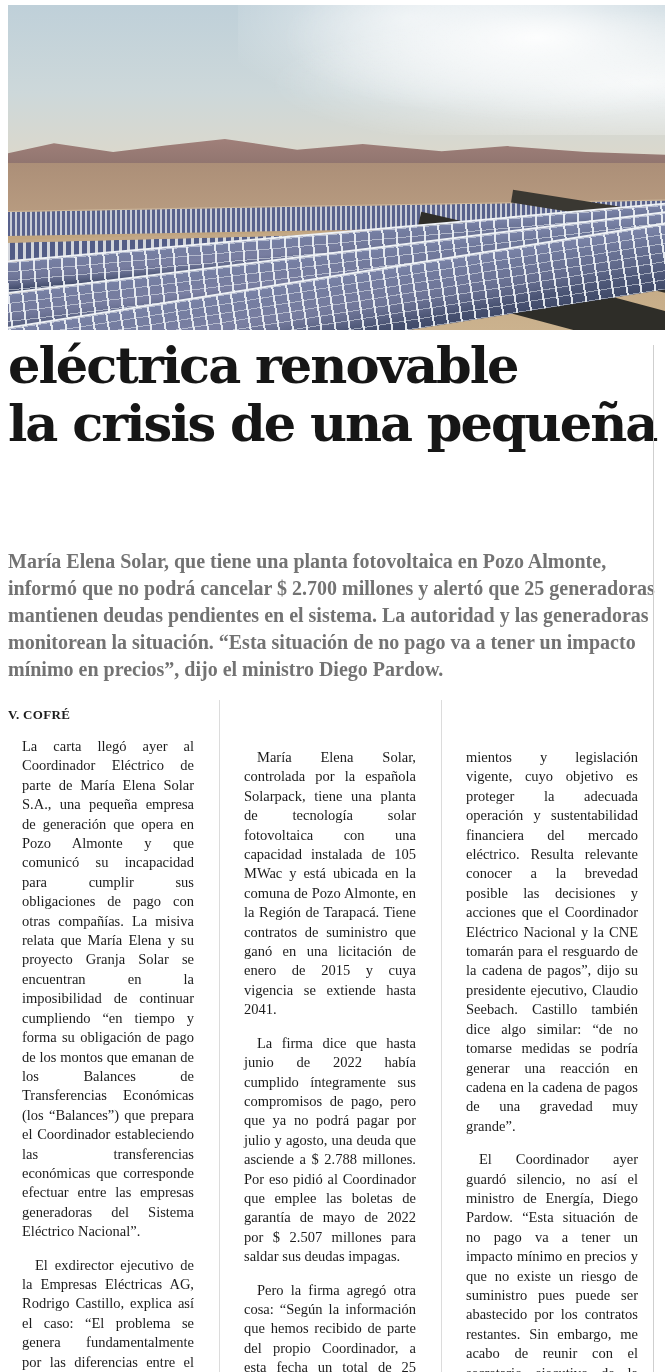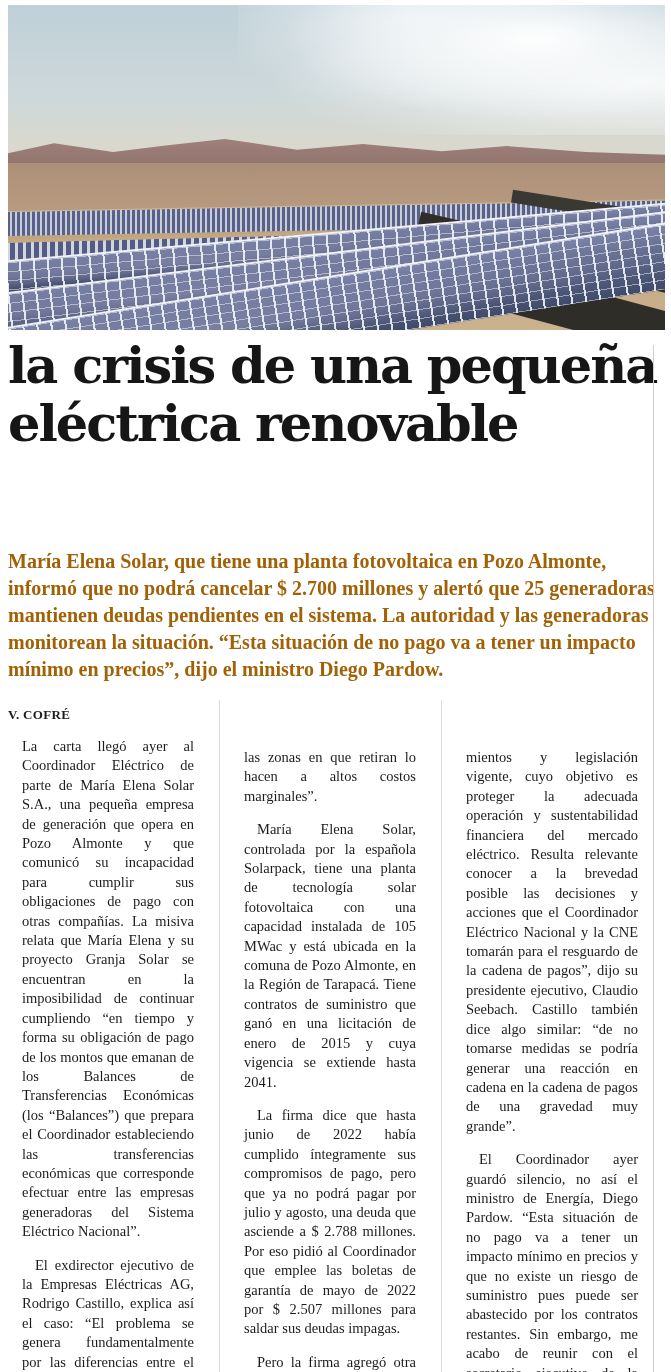--- a/index.html
+++ b/index.html
@@ -43,21 +43,21 @@
   .pshadow.s1{right:-30px;top:238px;width:280px;height:24px;transform:rotate(13deg);}
   .pshadow.s2{right:-50px;top:276px;width:330px;height:42px;transform:rotate(15deg);}
   .pshadow.s3{right:-16px;top:198px;width:170px;height:13px;transform:rotate(9deg);background:#3a3832;}
 
   
   .headline{position:absolute;left:8px;top:336px;width:650px;margin:0;
        font-family:"DejaVu Serif","Liberation Serif",serif;
        font-size:51px;line-height:58px;font-weight:700;letter-spacing:-2px;color:#161616;}
   .headline span{display:block;}
   .deck{position:absolute;left:8px;top:548px;width:650px;margin:0;
-       font-size:20px;line-height:27px;font-weight:700;color:#a16207;}
+       font-size:20px;line-height:27px;font-weight:700;color:#737373;}
   .columns{position:absolute;left:8px;top:706px;width:648px;height:666px;font-family:Liberation Serif, serif;}
   .col{position:absolute;top:0;width:200px;height:666px;overflow:hidden;
        font-size:14.5px;line-height:19.4px;text-align:justify;}
   .col1{left:0;}
   .col2{left:222px;padding-top:28px;}
   .col3{left:444px;padding-top:28px;}
   .byline{font-size:13px;line-height:17px;font-weight:700;letter-spacing:.3px;margin:0 0 11px 0;text-align:left;}
   .para{margin:14px;}
   .para.indent{text-indent:13px;}
 
@@ -83,34 +83,33 @@
     <div class="panels-mid2"></div>
     <div class="pshadow s3"></div>
     <div class="pshadow s1"></div>
     <div class="pshadow s2"></div>
     <div class="prow r1"></div>
     <div class="prow r2"></div>
     <div class="prow r3"></div>
   </div>
 
   <h1 class="headline">
+    <span>eléctrica renovable</span>
     <span>la crisis de una pequeña</span>
-    <span>eléctrica renovable</span>
   </h1>
 
   <p class="deck">María Elena Solar, que tiene una planta fotovoltaica en Pozo Almonte, informó que no podrá cancelar $ 2.700 millones y alertó que 25 generadoras mantienen deudas pendientes en el sistema. La autoridad y las generadoras monitorean la situación. “Esta situación de no pago va a tener un impacto mínimo en precios”, dijo el ministro Diego Pardow.</p>
 
   <div class="columns">
     <div class="col col1">
       <p class="byline">V. COFRÉ</p>
       <p class="para">La carta llegó ayer al Coordinador Eléctrico de parte de María Elena Solar S.A., una pequeña empresa de generación que opera en Pozo Almonte y que comunicó su incapacidad para cumplir sus obligaciones de pago con otras compañías. La misiva relata que María Elena y su proyecto Granja Solar se encuentran en la imposibilidad de continuar cumpliendo “en tiempo y forma su obligación de pago de los montos que emanan de los Balances de Transferencias Económicas (los “Balances”) que prepara el Coordinador estableciendo las transferencias económicas que corresponde efectuar entre las empresas generadoras del Sistema Eléctrico Nacional”.</p>
       <p class="para indent">El exdirector ejecutivo de la Empresas Eléctricas AG, Rodrigo Castillo, explica así el caso: “El problema se genera fundamentalmente por las diferencias entre el precio al que se valoriza la energía inyectada por las empresas renovables, en zonas alejadas a los puntos de consumo, y el precio al que retiran en las zonas cercanas a los centros de consumo. Dada las restricciones en los sistemas de transmisión y la existencia de despachos térmicos forzados que distorsionan los precios, la energía que ellos inyectan es pagada a costo marginal cero (no se les paga) y en cambio en</p>
     </div>
     <div class="col col2">
-      <p class="para">las zonas en que retiran lo hacen a altos costos marginales”.</p>
       <p class="para indent">María Elena Solar, controlada por la española Solarpack, tiene una planta de tecnología solar fotovoltaica con una capacidad instalada de 105 MWac y está ubicada en la comuna de Pozo Almonte, en la Región de Tarapacá. Tiene contratos de suministro que ganó en una licitación de enero de 2015 y cuya vigencia se extiende hasta 2041.</p>
       <p class="para indent">La firma dice que hasta junio de 2022 había cumplido íntegramente sus compromisos de pago, pero que ya no podrá pagar por julio y agosto, una deuda que asciende a $ 2.788 millones. Por eso pidió al Coordinador que emplee las boletas de garantía de mayo de 2022 por $ 2.507 millones para saldar sus deudas impagas.</p>
       <p class="para indent">Pero la firma agregó otra cosa: “Según la información que hemos recibido de parte del propio Coordinador, a esta fecha un total de 25 empresas generadoras ‘acreedoras’ o ‘excedentarias’ mantienen deudas pendientes derivadas de distintos Balances”, dice la carta.</p>
 
     </div>
     <div class="col col3">
       <p class="para">mientos y legislación vigente, cuyo objetivo es proteger la adecuada operación y sustentabilidad financiera del mercado eléctrico. Resulta relevante conocer a la brevedad posible las decisiones y acciones que el Coordinador Eléctrico Nacional y la CNE tomarán para el resguardo de la cadena de pagos”, dijo su presidente ejecutivo, Claudio Seebach. Castillo también dice algo similar: “de no tomarse medidas se podría generar una reacción en cadena en la cadena de pagos de una gravedad muy grande”.</p>
       <p class="para indent">El Coordinador ayer guardó silencio, no así el ministro de Energía, Diego Pardow. “Esta situación de no pago va a tener un impacto mínimo en precios y que no existe un riesgo de suministro pues puede ser abastecido por los contratos restantes. Sin embargo, me acabo de reunir con el secretario ejecutivo de la CNE y el superintendente de la SEC y los respectivos equipos técnicos para abordar esta situación”, afirmó la autoridad.</p>
       <p class="para indent"><span>“La comunicación que hemos recibido es una situación que afecta a una empresa y cuyo capacidad de generación no supera el 1%. Sin embargo estamos monitoreando de cerca la situación con el objeto de adoptar las medidas que sean necesarias”, agregó.</span></p>
     </div>

